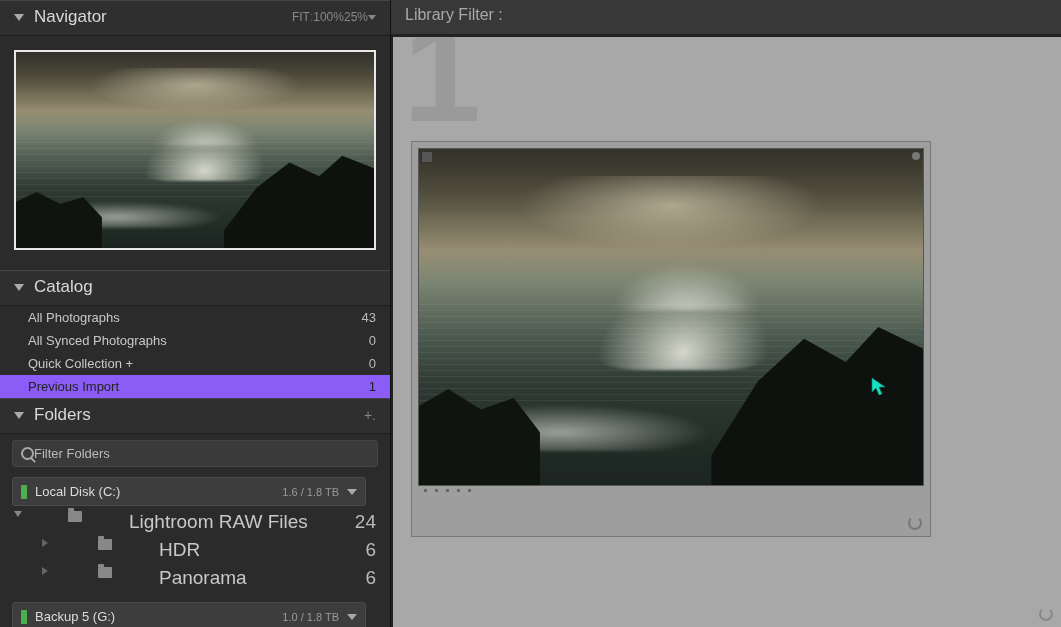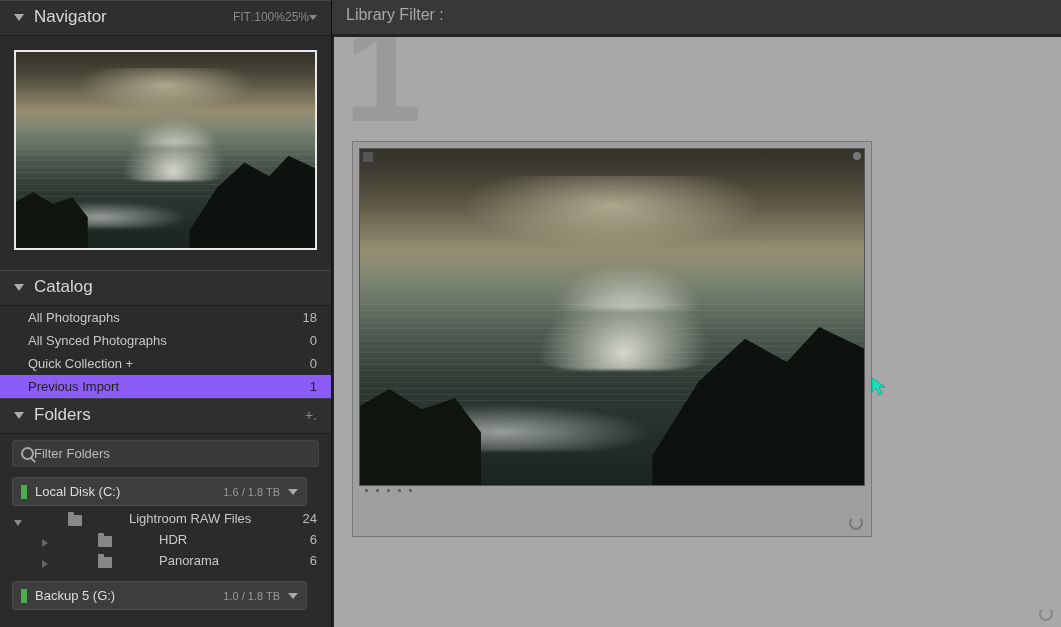--- a/index.html
+++ b/index.html
@@ -1,18 +1,18 @@
 <!DOCTYPE html>
 <html><head>
 <meta charset="utf-8">
 <style>
   * { box-sizing: border-box; margin: 0; padding: 0; font-family: "Segoe UI", Arial, sans-serif; }
   html, body { width: 1061px; height: 627px; background: #1a1a1a; overflow: hidden; color: #ccc; }
   .root { display: flex; width: 100%; height: 100%; }
-  .sidebar { width: 332px; background: #2b2b2b; border-right: 1px solid #111; display: flex; flex-direction: column; overflow: hidden; }
+  .sidebar { width: 391px; background: #2b2b2b; border-right: 1px solid #111; display: flex; flex-direction: column; overflow: hidden; }
   .main { flex: 1; display: flex; flex-direction: column; background: #86efac; }
 
   
   .panel-header { display: flex; align-items: center; padding: 6px 14px 8px 14px; background: #2f2f2f; border-top: 1px solid #444; border-bottom: 1px solid #1e1e1e; }
   .panel-header .triangle { width: 0; height: 0; border-left: 5px solid transparent; border-right: 5px solid transparent; border-top: 7px solid #aaa; margin-right: 10px; }
   .panel-header .title { font-size: 17px; color: #d8d8d8; font-weight: 400; flex: 0 0 auto; }
   .panel-header .spacer { flex: 1; }
   .panel-header .zoom { display: flex; font-size: 12px; color: #888; }
   .panel-header .zoom span { cursor: pointer; }
   .panel-header .plus { color: #888; font-size: 14px; margin-left: auto; }
@@ -33,21 +33,21 @@
   .folder-filter .mag { width: 13px; height: 13px; border: 2px solid #aaa; border-radius: 50%; position: relative; }
   .folder-filter .mag::after { content:""; position:absolute; width:6px; height:2px; background:#aaa; bottom:-3px; right:-4px; transform:rotate(45deg); }
   .folder-filter .label { font-size: 13px; color: #bbb; }
 
   .drive-row { margin: 4px 24px 0 12px; background: #3d3d3d; border: 1px solid #4b4b4b; border-radius: 3px; display: flex; align-items: center; padding: 6px 8px; font-size: 13px; color: #ddd; }
   .drive-row .bar { width: 6px; height: 14px; background: #4caf50; margin-right: 8px; border-radius: 1px; }
   .drive-row .usage { margin-left: auto; color: #999; font-size: 11px; margin-right: 8px; }
   .drive-row .tri { width:0; height:0; border-left:5px solid transparent; border-right:5px solid transparent; border-top:6px solid #aaa; }
 
   .folder-tree { padding: 2px 14px 6px 14px; }
-  .tree-row { display: flex; align-items: flex-end; font-size: 13px; color: #c8c8c8; padding: 3px 0; cursor: pointer; gap: 40px; }
+  .tree-row { display: flex; align-items: flex-start; font-size: 19px; color: #c8c8c8; padding: 3px 0; cursor: pointer; gap: 40px; }
   .tree-row .twist { width:0; height:0; border-left:4px solid transparent; border-right:4px solid transparent; border-top:6px solid #888; margin-right: 6px; }
   .tree-row .twist.right { border-top:4px solid transparent; border-bottom:4px solid transparent; border-left:6px solid #666; margin-left:2px; margin-right:6px; }
   .tree-row .folder-icon { width: 14px; height: 11px; background: #888; border-radius: 1px; margin-right: 7px; position: relative; }
   .tree-row .folder-icon::before { content:""; position:absolute; top:-3px; left:0; width:6px; height:3px; background:#888; border-radius:1px 1px 0 0; }
   .tree-row .count { margin-left: auto; color: #bbb; }
   .tree-row.child { padding-left: 26px; }
 
   
   .filter-bar { padding: 6px 14px 10px 14px; font-size: 16px; color: #a8a8a8; border-bottom: 1px solid #222; background: #383838; }
   .grid-area { flex:1; background: #a8a8a8; margin: 0; position: relative; border-left: 2px solid #222; border-top: 2px solid #222; }
@@ -112,21 +112,21 @@
       </div>
     </div>
 
     <div class="panel-header">
       <div class="triangle"></div>
       <div class="title">Catalog</div>
     </div>
     <div class="catalog-list">
       <div class="catalog-row">
         <span>All Photographs</span>
-        <span class="count">18</span>
+        <span class="count">43</span>
       </div>
       <div class="catalog-row">
         <span>All Synced Photographs</span>
         <span class="count">0</span>
       </div>
       <div class="catalog-row">
         <span>Quick Collection  +</span>
         <span class="count">0</span>
       </div>
       <div class="catalog-row selected">

